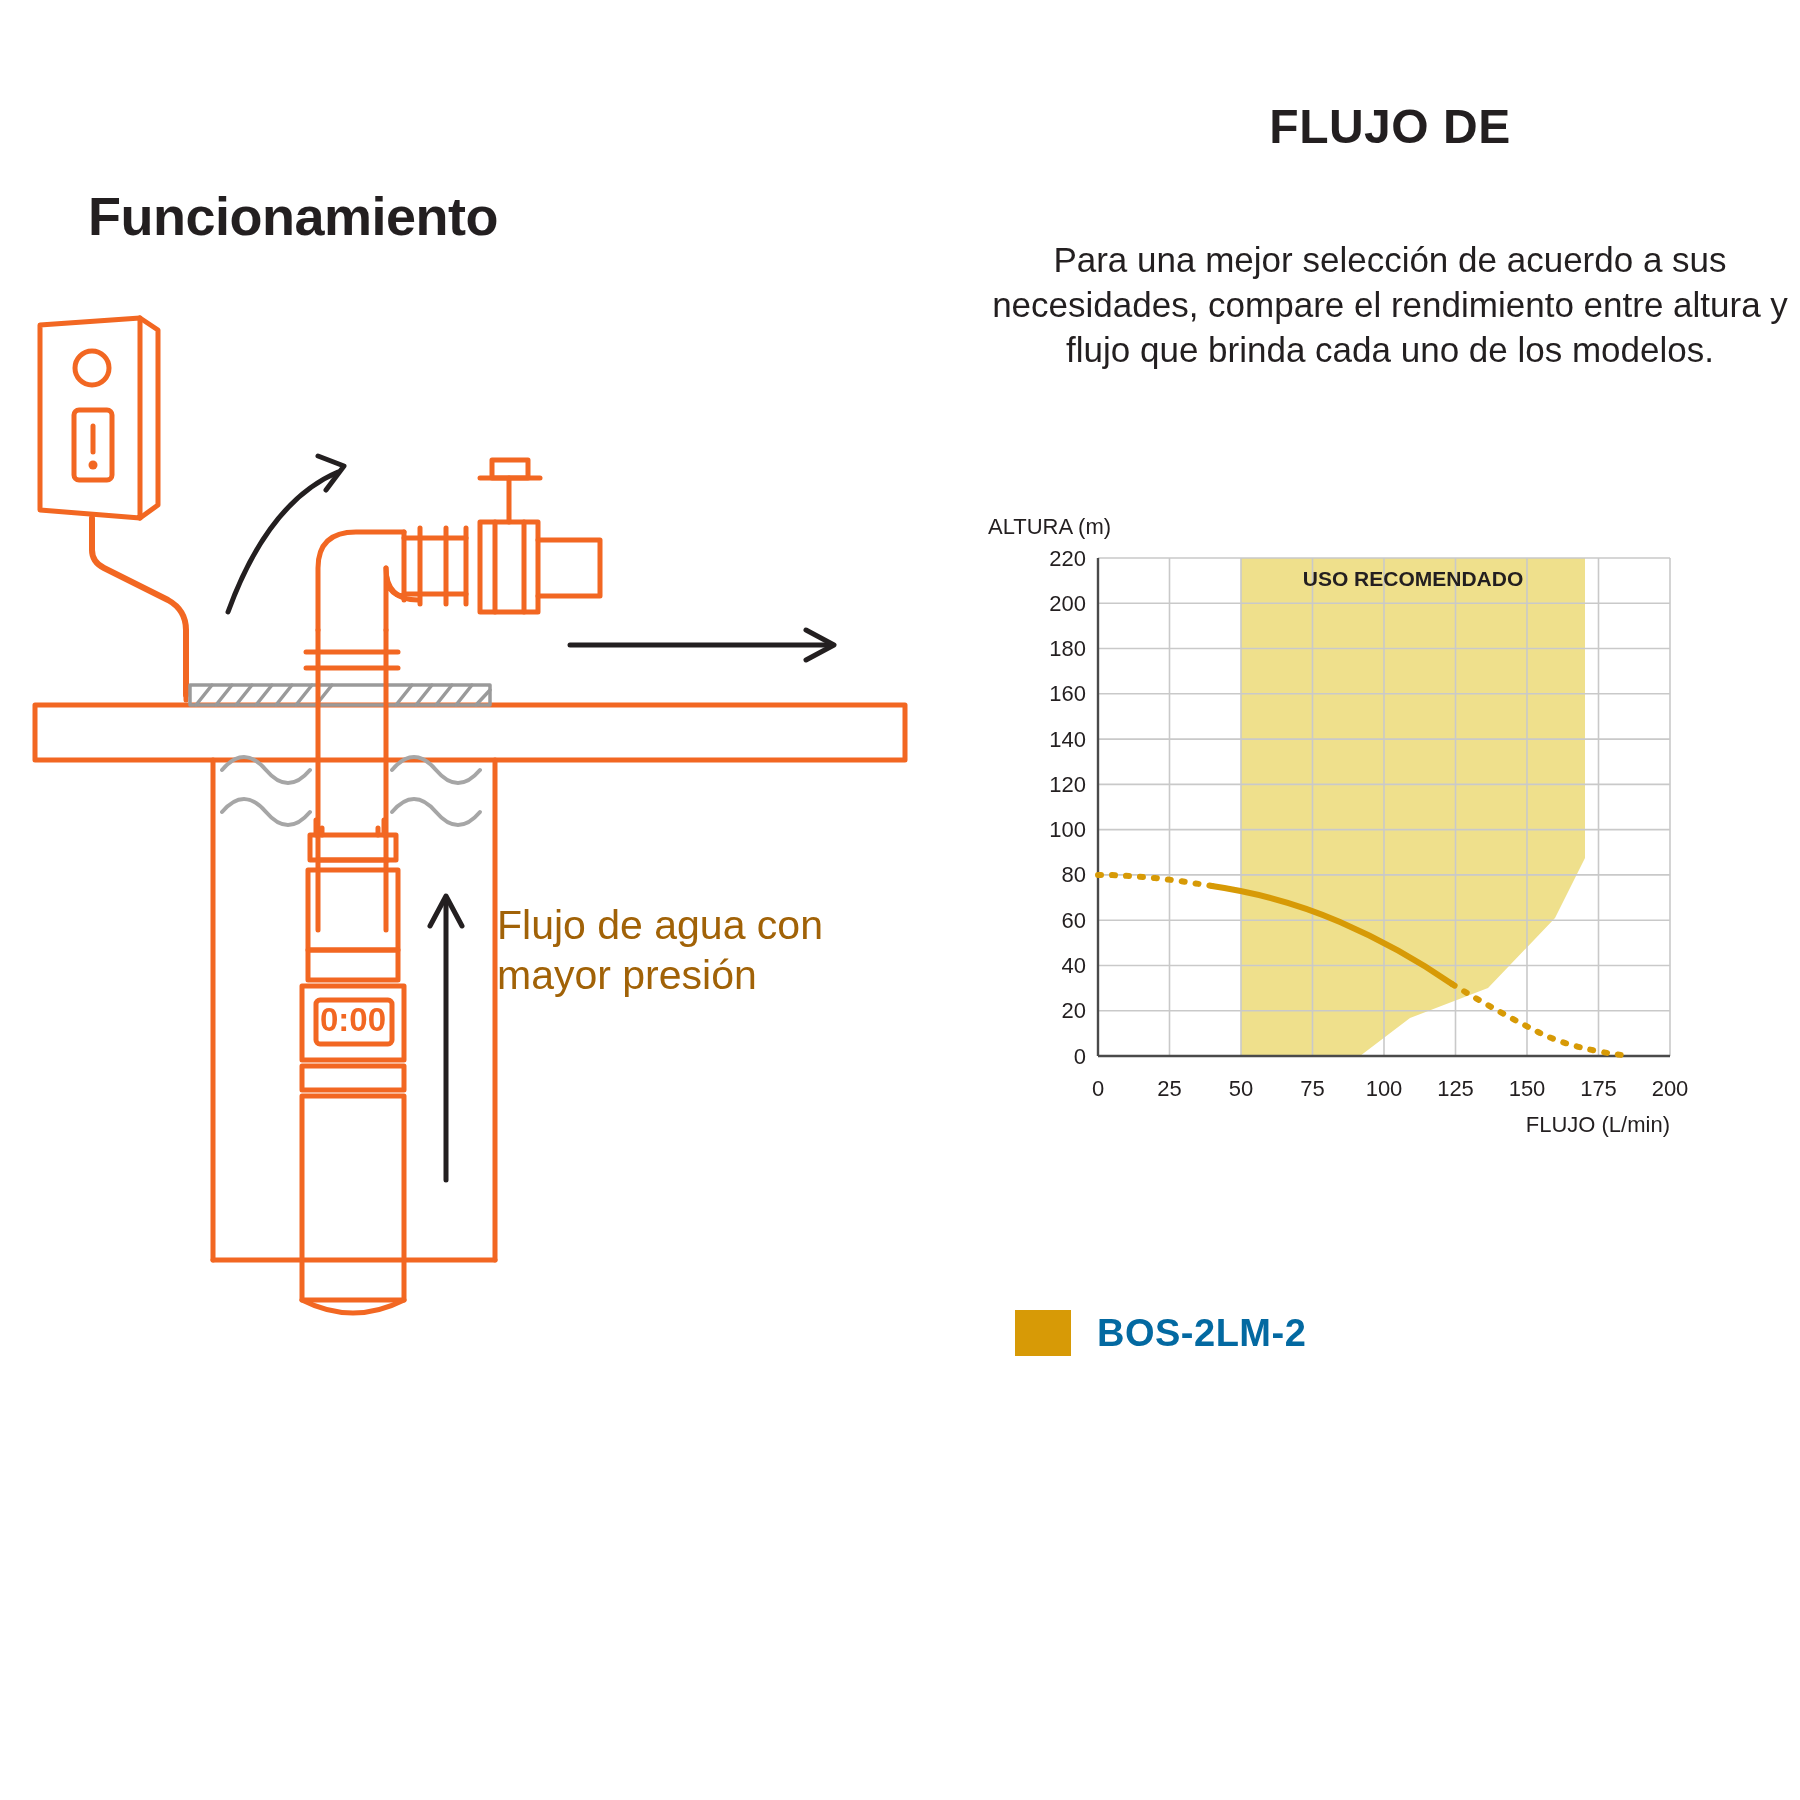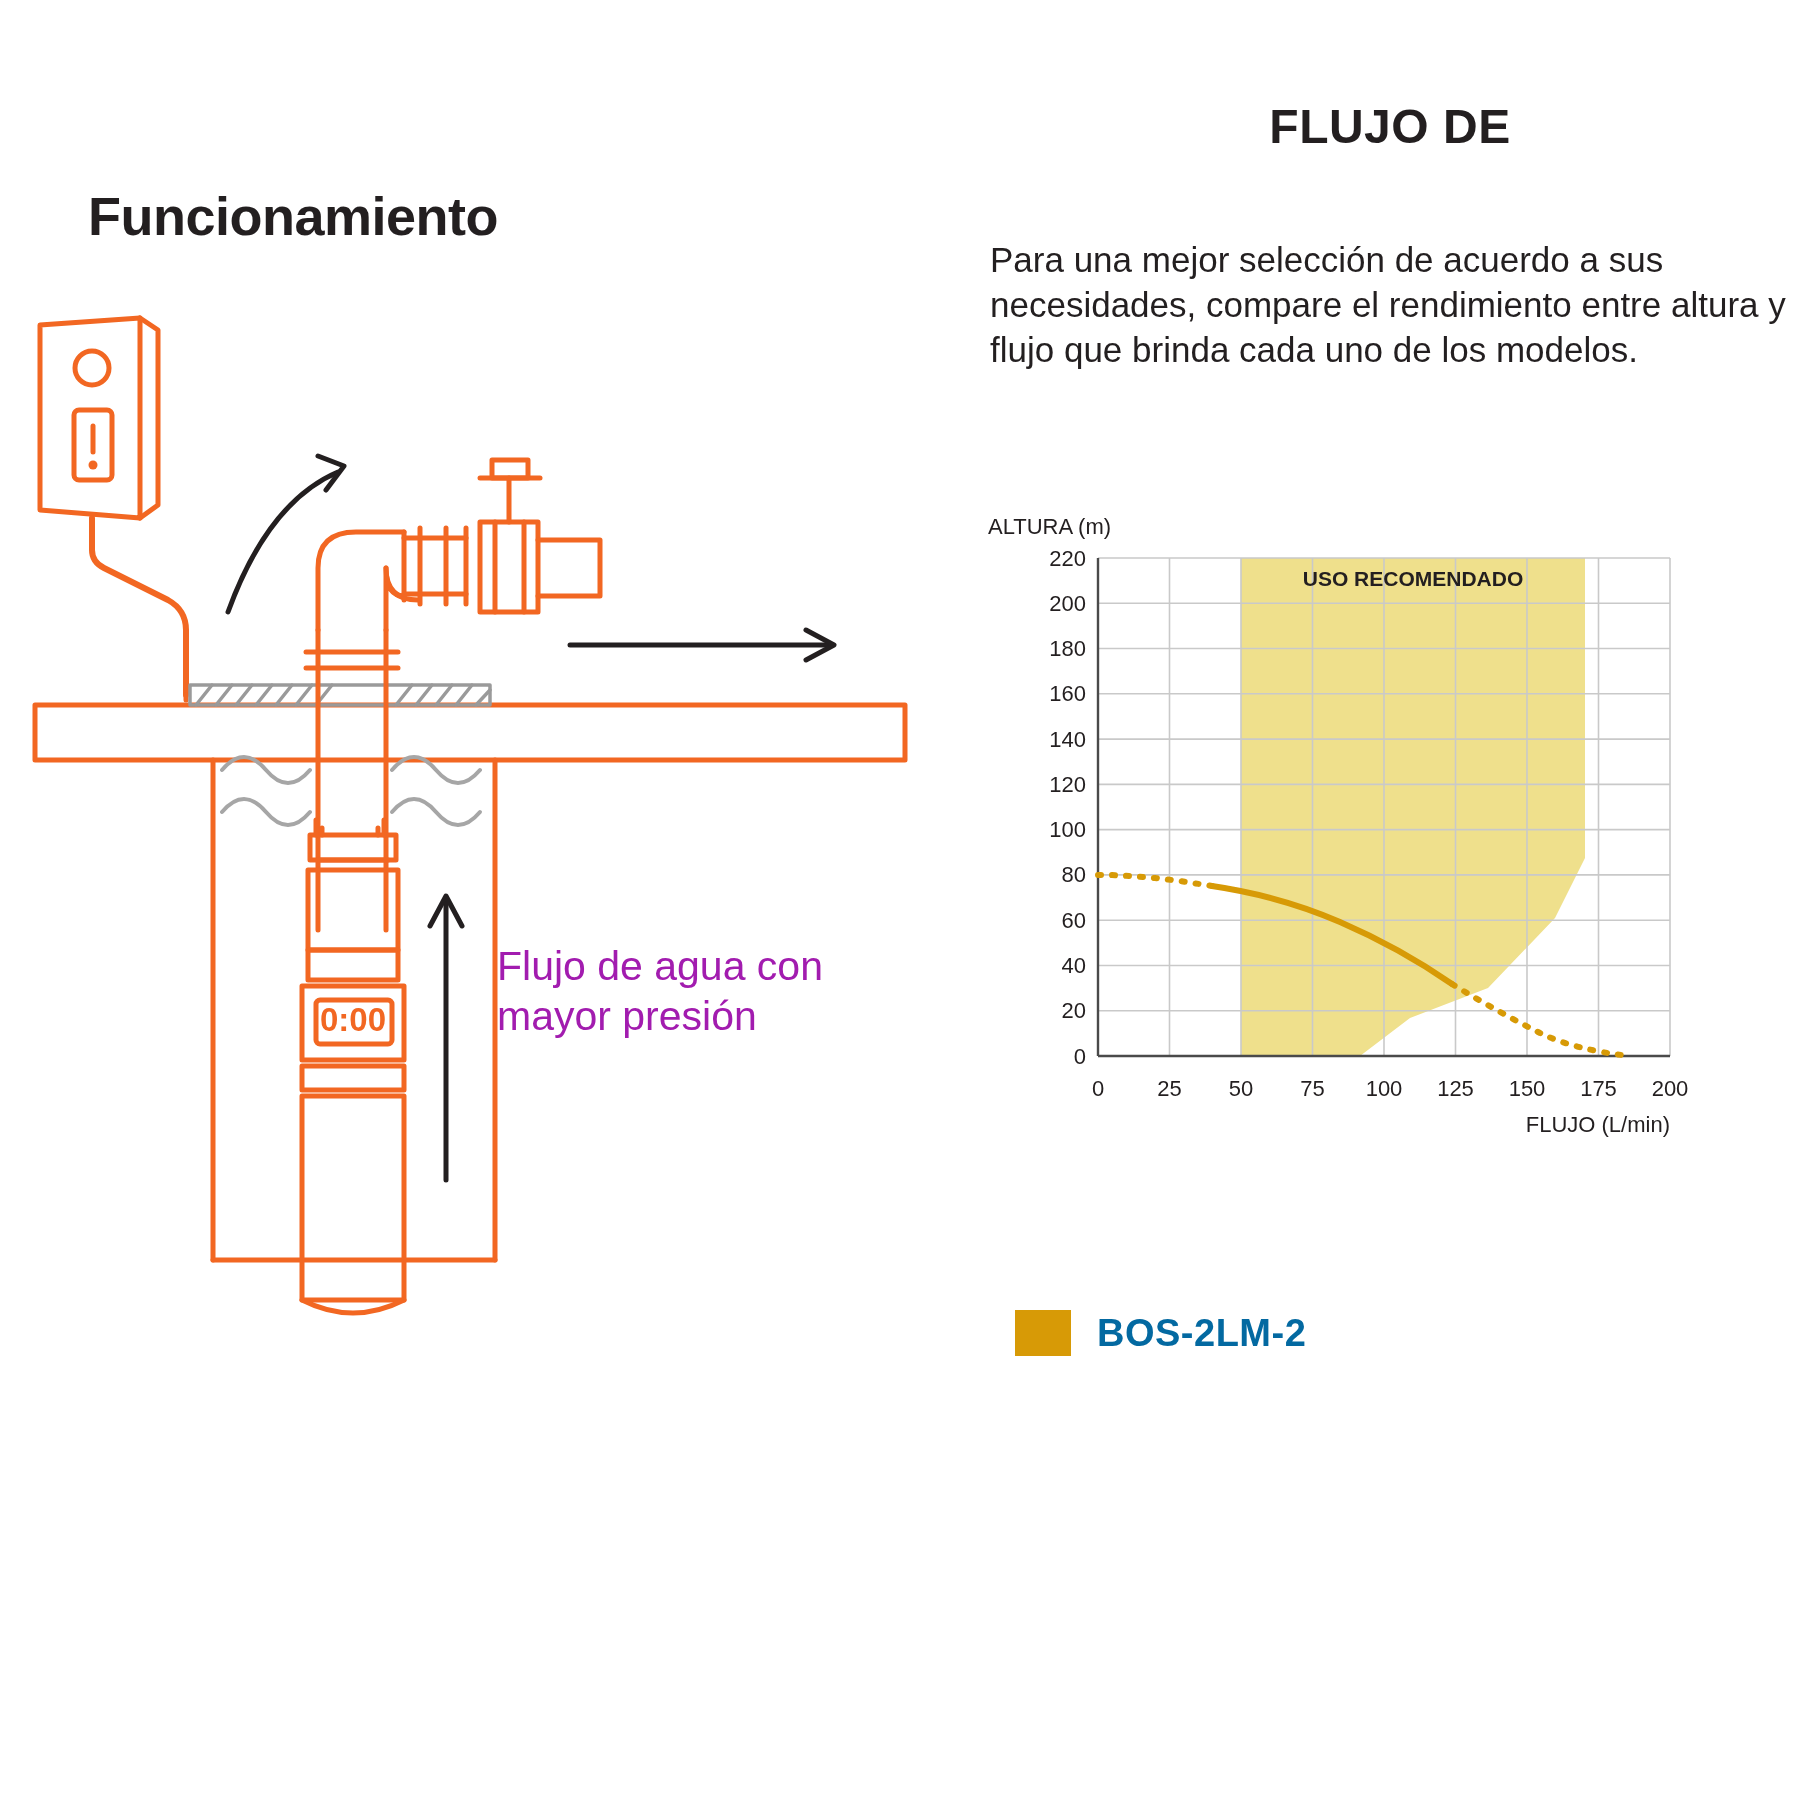--- a/index.html
+++ b/index.html
@@ -34,22 +34,21 @@
     color: #231f20;
     white-space: nowrap;
   }
   #flujo-caption {
     position: absolute;
     left: 497px;
     top: 900px;
     width: 420px;
     font-size: 41px;
     line-height: 1.22;
-    color: #a21caf;
-    margin-top: 41px;
+    color: #a16207;
   }
   #diagram-svg {
     position: absolute;
     left: 0;
     top: 300px;
   }
 
   
   #right-panel {
     position: absolute;
@@ -68,21 +67,21 @@
     font-weight: bold;
     line-height: 1.12;
     letter-spacing: 0.5px;
     color: #231f20;
   }
   #curve-subtitle {
     position: absolute;
     left: 10px;
     top: 238px;
     width: 800px;
-    text-align: left;
+    text-align: center;
     font-size: 35px;
     line-height: 1.28;
     color: #231f20;
   }
   #chart-wrap {
     position: absolute;
     left: 0;
     top: 518px;
     width: 820px;
     height: 620px;

